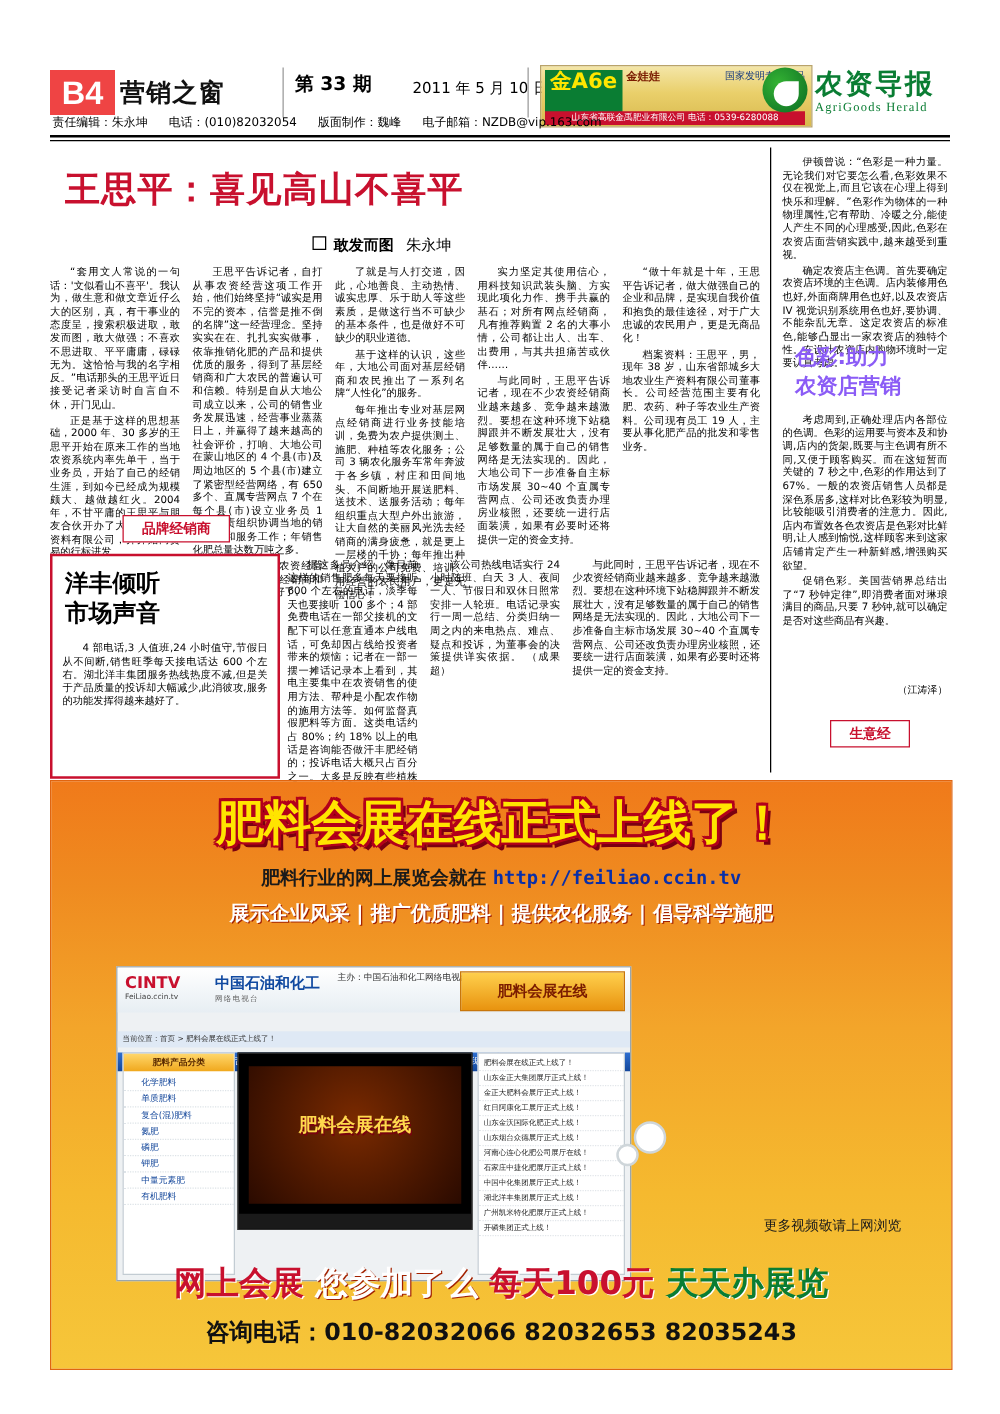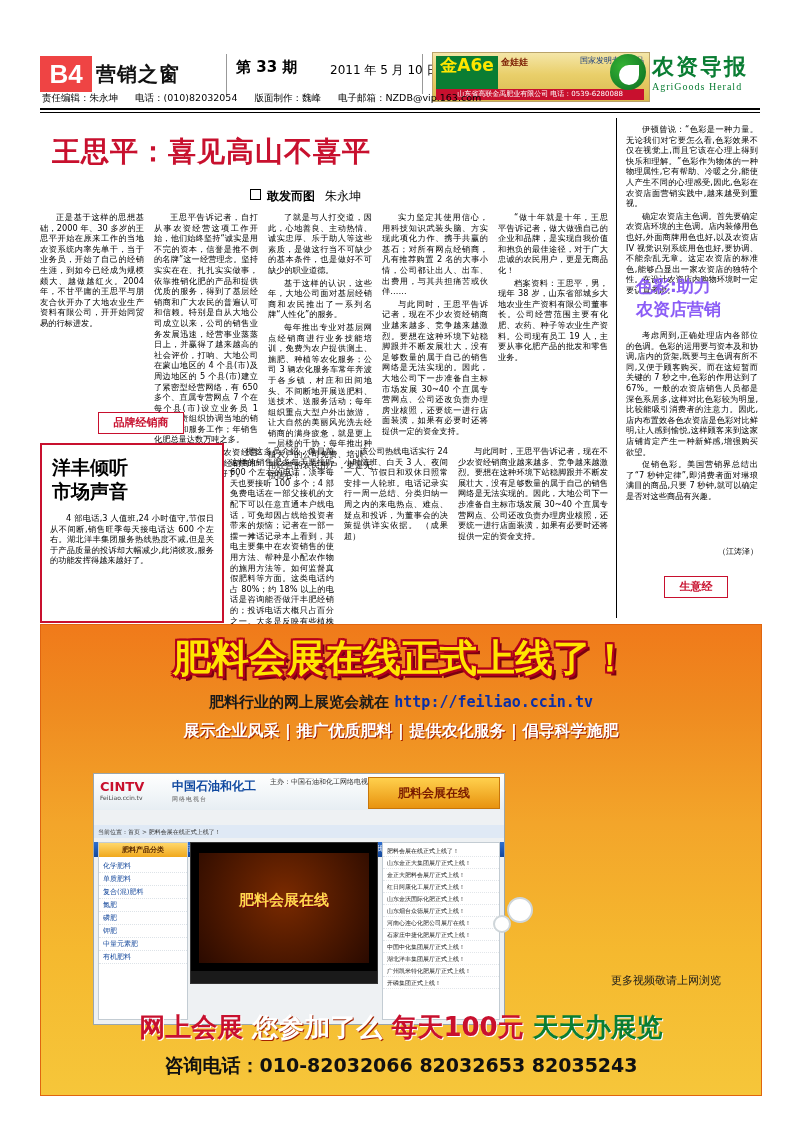--- a/index.html
+++ b/index.html
@@ -93,21 +93,21 @@
     line-height:30px;text-align:center;}
   .shot .nav{position:absolute;left:0;top:36px;width:410px;height:15px;background:linear-gradient(180deg,#2f6fd0,#13479b);
     color:#fff;font-family:"DejaVu Sans",sans-serif;font-size:7px;line-height:15px;margin-top:32px;}
   .shot .nav span{display:inline-block;padding:0 8px;border-right:1px solid #5b8ee0;}
   .shot .subnav{position:absolute;left:0;top:51px;width:410px;height:13px;background:#dfe9f5;font-family:"DejaVu Sans",sans-serif;
     font-size:6px;line-height:13px;color:#333;padding-left:4px;box-sizing:border-box;}
   .shot .side{position:absolute;left:4px;top:68px;width:88px;height:176px;background:#fff;border:1px solid #c3ccd3;}
   .shot .side .hd{height:14px;background:linear-gradient(180deg,#ffd76b,#f0a81d);color:#5a2a00;
     font-family:"DejaVu Sans",sans-serif;font-weight:bold;font-size:7px;line-height:14px;text-align:center;}
   .shot .side ul{margin:0;padding:3px 0 0 0;list-style:none;}
-  .shot .side li{font-family:"DejaVu Sans",sans-serif;font-size:7px;line-height:12px;padding-left:4px;color:#14479b;border-bottom:1px dotted #dde3e8;}
+  .shot .side li{font-family:"DejaVu Sans",sans-serif;font-size:7px;line-height:12px;padding-left:14px;color:#14479b;border-bottom:1px dotted #dde3e8;}
   .shot .player{position:absolute;left:96px;top:68px;width:186px;height:140px;background:#000;border:1px solid #333;}
   .shot .player .pin{position:absolute;left:8px;top:10px;width:170px;height:110px;
     background:radial-gradient(circle at 50% 40%,#7a2a00,#2a0a00);}
   .shot .player .ptxt{position:absolute;left:0;top:48px;width:186px;text-align:center;color:#ffd84d;
     font-family:"DejaVu Sans",sans-serif;font-weight:bold;font-size:15px;text-shadow:1px 1px 0 #7a0010;}
   .shot .player .pbar{position:absolute;left:0;bottom:0;width:186px;height:12px;background:#1a1a1a;}
   .shot .news{position:absolute;left:288px;top:68px;width:116px;height:176px;background:#fff;border:1px solid #c3ccd3;}
   .shot .news li{font-family:"DejaVu Sans",sans-serif;font-size:6px;line-height:11px;color:#222;list-style:none;
     border-bottom:1px dotted #e2e6ea;padding-left:4px;}
   .shot .news ul{margin:0;padding:2px 0 0 0;}
@@ -174,20 +174,21 @@
 
   <div class="headline">王思平：喜见高山不喜平</div>
   <div class="byline">
     <span class="sq"></span><b>敢发而图</b><span class="rep">朱永坤</span>
   </div>
 
   <div class="vrule" style="left:616px;top:118px;height:500px;"></div>
   <div class="vrule" style="left:40px;top:210px;height:0;"></div>
 
   <div class="col" style="left:40px;top:212px;width:104px;">
+    <p>“套用文人常说的一句话：'文似看山不喜平'。我认为，做生意和做文章近仔么大的区别，真，有干事业的态度呈，搜索积极进取，敢发而图，敢大做强；不喜欢不思进取、平平庸庸，碌碌无为。这恰恰与我的名字相反。”电话那头的王思平近日接受记者采访时自言自不休，开门见山。</p>
     <p>正是基于这样的思想基础，2000 年、30 多岁的王思平开始在原来工作的当地农资系统内率先单干，当于业务员，开始了自己的经销生涯，到如今已经成为规模颇大、越做越红火。2004 年，不甘平庸的王思平与朋友合伙开办了大地农业生产资料有限公司，开开始同贸易的行标进发。</p>
   </div>
 
   <div class="col" style="left:154px;top:212px;width:104px;">
     <p>王思平告诉记者，自打从事农资经营这项工作开始，他们始终坚持“诚实是用不完的资本，信誉是推不倒的名牌”这一经营理念。坚持实实在在、扎扎实实做事，依靠推销化肥的产品和提供优质的服务，得到了基层经销商和广大农民的普遍认可和信赖。特别是自从大地公司成立以来，公司的销售业务发展迅速，经营事业蒸蒸日上，并赢得了越来越高的社会评价，打响、大地公司在蒙山地区的 4 个县(市)及周边地区的 5 个县(市)建立了紧密型经营网络，有 650 多个、直属专营网点 7 个在每个县(市)设立业务员 1 名，负责组织协调当地的销售业务和服务工作；年销售化肥总量达数万吨之多。</p>
     <p>王思平表示，农资经营主要面对的是基层经销商和农民，没在越来越好了。</p>
   </div>
 
   <div class="col" style="left:268px;top:212px;width:104px;">
     <p>了就是与人打交道，因此，心地善良、主动热情、诚实忠厚、乐于助人等这些素质，是做这行当不可缺少的基本条件，也是做好不可缺少的职业道德。</p>

